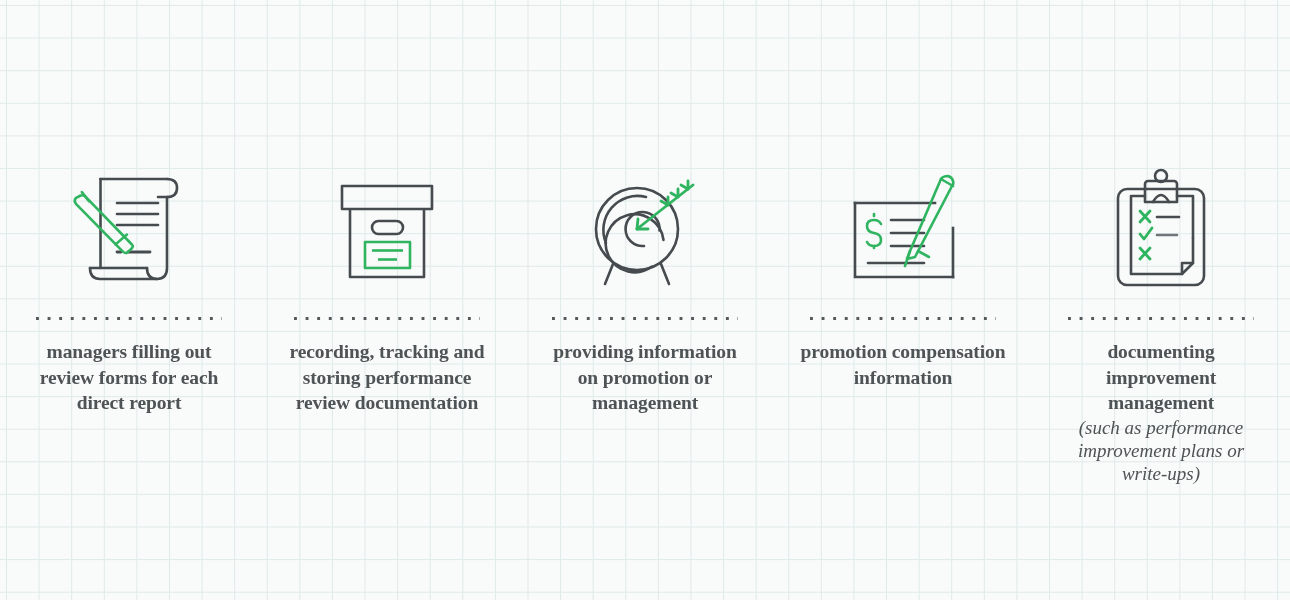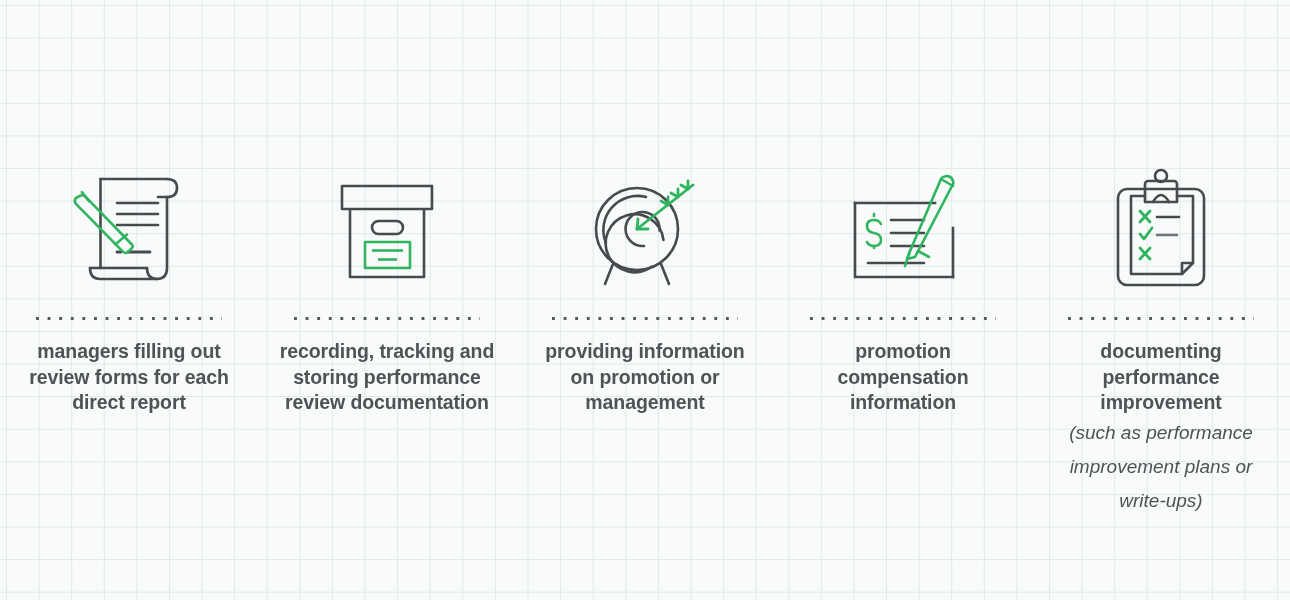--- a/index.html
+++ b/index.html
@@ -37,20 +37,21 @@
     display: flex;
     flex-direction: row;
     align-items: flex-start;
   }
   .column {
     flex: 1 1 0;
     display: flex;
     flex-direction: column;
     align-items: center;
     padding-top: 168px;
+    font-family: Liberation Serif, serif;
   }
 
   .icon-slot {
     height: 125px;
     display: flex;
     align-items: flex-end;
     justify-content: center;
   }
 
   .dotted-rule {
@@ -72,21 +73,21 @@
     color: #4e5355;
     letter-spacing: -0.1px;
   }
   .caption.narrow { width: 205px; }
   .caption.wide { width: 222px; }
 
   .subcaption {
     width: 215px;
     text-align: center;
     font-size: 19px;
-    line-height: 34px;
+    line-height: 23px;
     font-weight: normal;
     font-style: italic;
     color: #4e5355;
   }
 
   svg { display: block; }
 </style>
 </head>
 <body>
 
@@ -238,18 +239,18 @@
           <g fill="none" stroke="#2fb45f" stroke-width="2.8" stroke-linecap="round" stroke-linejoin="round">
             <path d="M42 44 L52 55"></path>
             <path d="M52 44 L42 55"></path>
             <path d="M42 67 L46 72 L54 61"></path>
             <path d="M42 81 L52 92"></path>
             <path d="M52 81 L42 92"></path>
           </g>
         </svg>
       </div>
       <div class="dotted-rule"></div>
-      <div class="caption">documenting performance improvement</div>
+      <div class="caption">documenting improvement management</div>
       <div class="subcaption">(such as performance improvement plans or write-ups)</div>
     </div>
 
   </div>
 </div>
 
 </body></html>

